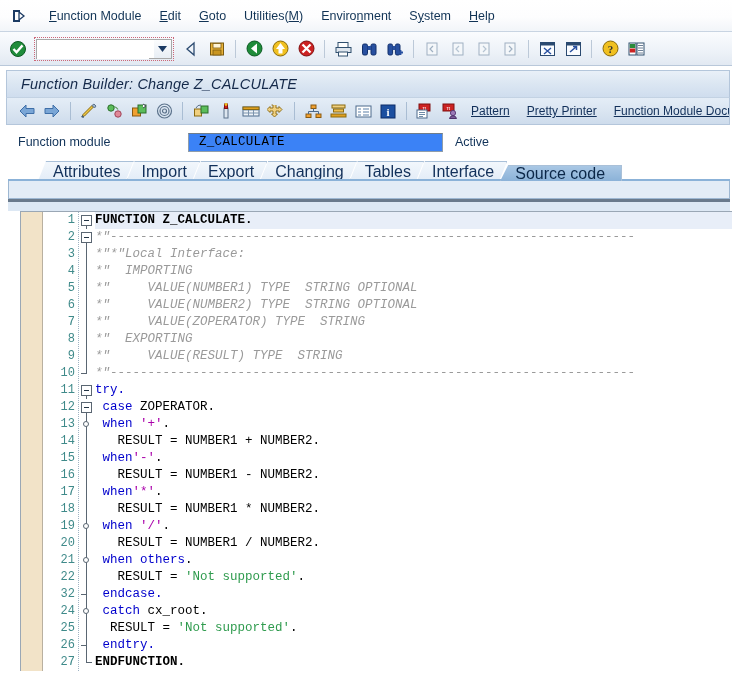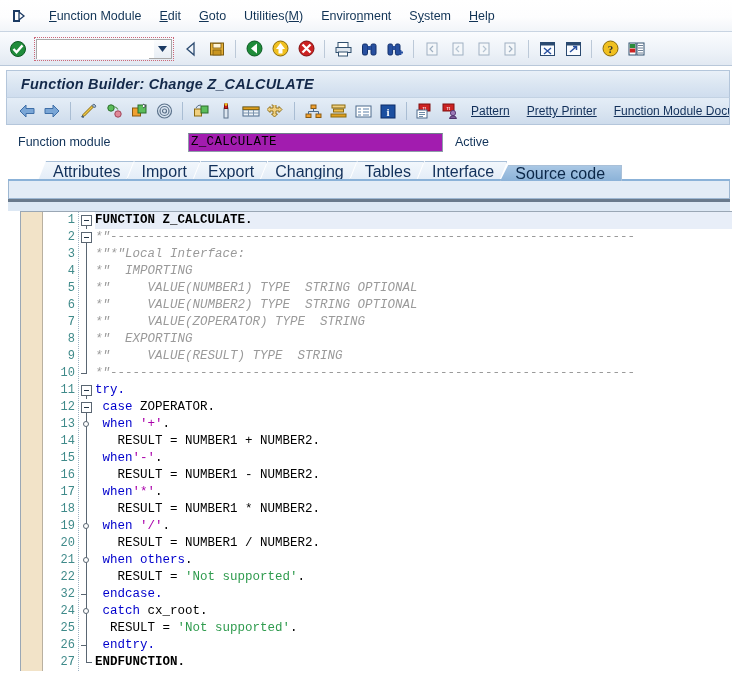--- a/index.html
+++ b/index.html
@@ -87,21 +87,21 @@
     height: 27px;
     background: linear-gradient(to bottom, #e9f0f8 0%, #dbe6f2 50%, #cfddee 100%);
     border: 1px solid #b4c6db;
     border-bottom: none;
     display: flex;
     align-items: center;
     padding-left: 14px;
   }
   .titlebar .title {
     font-size: 14.5px;
-    font-weight: bold;
+    font-weight: normal;
     font-style: italic;
     color: #14294a;
     letter-spacing: 0.2px;
   }
 
   
   .app-toolbar {
     height: 28px;
     margin: 0 2px 0 6px;
     background: linear-gradient(to bottom, #e4edf7 0%, #dae5f1 50%, #cedcec 100%);
@@ -141,25 +141,25 @@
   }
   .fm-label {
     font-size: 12.5px;
     color: #103258;
     width: 170px;
   }
   .fm-input {
     width: 255px; height: 19px;
     border: 1px solid #8f9daa;
     border-top-color: #6f7d8a;
-    background: #a21caf;
+    background: #3b82f6;
     font-family: "Liberation Mono", monospace;
     font-size: 12.5px;
     color: #000000;
-    padding-left: 2px;
+    padding-left: 10px;
     letter-spacing: 0.3px;
   }
   .fm-status {
     font-size: 12.5px;
     color: #103258;
     margin-left: 12px;
   }
 
   
   .tabstrip-wrap {

